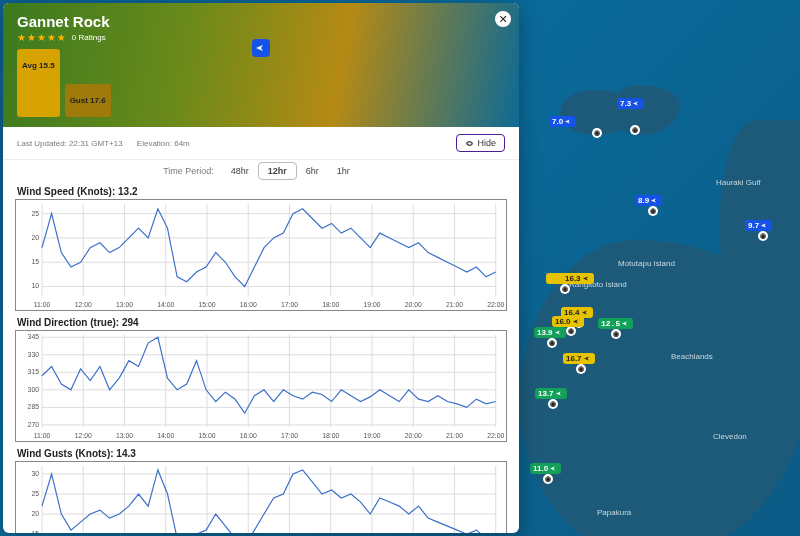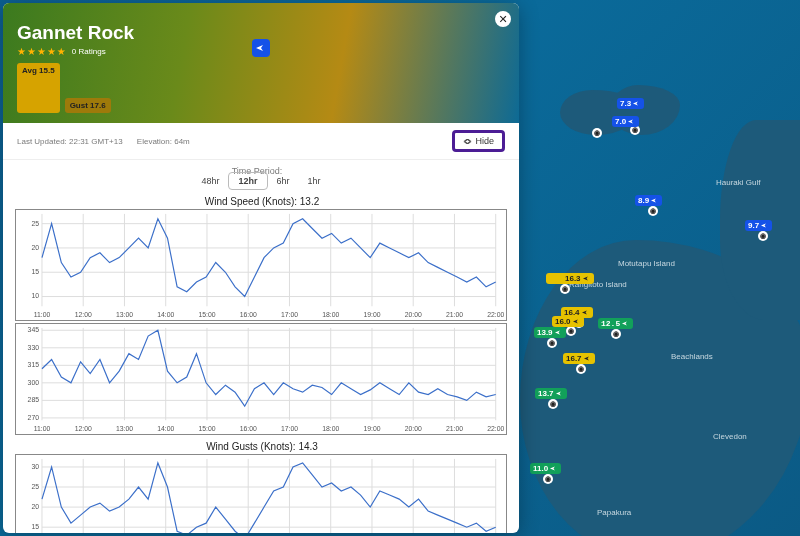--- a/index.html
+++ b/index.html
@@ -13,41 +13,41 @@
   .mk-blue   { background: #1552e8; }
   .mk-yellow { background: #e6c200; color: #222; }
   .mk-green  { background: #12a05a; }
   .station-dot { position: absolute; width: 10px; height: 10px; border-radius: 50%; background: #fff; display: flex; align-items: center; justify-content: center; font-size: 7px; font-weight: 700; color: #222; }
   .map-label { position: absolute; color: #c7d8e0; font-size: 8px; }
 
   
   .panel { position: absolute; left: 3px; top: 3px; width: 516px; height: 530px; background: #fff; border-radius: 6px; overflow: hidden; box-shadow: 0 4px 20px rgba(0,0,0,.3); display: flex; flex-direction: column; }
   .hdr { position: relative; padding: 10px 14px 10px 14px; background: linear-gradient(100deg, #3b7a1f 0%, #6a8a1a 35%, #b58a14 65%, #0d6a95 100%); color: #fff; }
   .hdr-close { position: absolute; right: 8px; top: 8px; width: 16px; height: 16px; border-radius: 50%; background: #fff; color: #222; display: flex; align-items: center; justify-content: center; font-size: 11px; cursor: pointer; }
-  .hdr h1 { font-size: 19px; font-weight: 600; margin-top: 9px; }
+  .hdr h1 { font-size: 15px; font-weight: 600; }
   .hdr-rate { font-size: 8px; margin-top: 2px; display: flex; align-items: center; gap: 5px; }
   .stars { color: #ffb300; letter-spacing: 1px; font-size: 10px; }
   .badges { margin-top: 6px; display: flex; gap: 5px; }
-  .badge { font-size: 8px; padding: 3px 5px; border-radius: 3px; font-weight: 600; }
+  .badge { font-size: 8px; padding: 12px 5px; border-radius: 3px; font-weight: 600; }
   .badge.avg  { background: #d6a300; color: #222; }
   .badge.gust { background: #9e7a0a; color: #222; margin-top: 35px; }
   .hdr-dir { position: absolute; left: 50%; top: 36px; transform: translateX(-50%); width: 18px; height: 18px; border-radius: 4px; background: #1552e8; display: flex; align-items: center; justify-content: center; }
   .hdr-dir svg { width: 10px; height: 10px; fill: #fff; }
 
   .meta { display: flex; align-items: center; padding: 7px 14px; font-size: 8px; color: #7a7a7a; border-bottom: 1px solid #eee; }
-  .meta .hide-btn { margin-left: auto; border: 3px solid #4c1d95; border-radius: 4px; padding: 3px 8px; font-size: 9px; cursor: pointer; display: flex; align-items: center; gap: 3px; color: #333; background: #fff; }
-
-  .period { display: flex; align-items: center; justify-content: center; gap: 0; font-size: 9px; padding: 6px 0 4px 0; flex-direction: column; }
+  .meta .hide-btn { margin-left: auto; border: 1px solid #4c1d95; border-radius: 4px; padding: 3px 8px; font-size: 9px; cursor: pointer; display: flex; align-items: center; gap: 3px; color: #333; background: #fff; }
+
+  .period { display: flex; align-items: center; justify-content: center; gap: 0; font-size: 9px; padding: 6px 0 4px 0; }
   .period-lab { color: #7a7a7a; margin-right: 8px; }
   .period a { padding: 3px 9px; cursor: pointer; color: #444; }
   .period a.active { border: 1px solid #bbb; border-radius: 4px; font-weight: 600; }
 
   .charts { flex: 1; overflow: hidden; padding: 0 12px 8px 12px; }
   .chart-blk { margin-top: 2px; }
-  .chart-title { font-size: 10px; font-weight: 400; padding: 4px 0 2px 2px; color: #222; text-align: center; }
+  .chart-title { font-size: 10px; font-weight: 700; padding: 4px 0 2px 2px; color: #222; }
   .chart-box { position: relative; height: 112px; border: 1px solid #888; background: #fff; }
   .chart-box:last-child { height: 112px; }
   svg.plot { width: 100%; height: 100%; display: block; }
   .grid line { stroke: #dcdcdc; stroke-width: 1; }
   .axis-txt { font-size: 7px; fill: #555; }
   .series { fill: none; stroke: #3b6fc9; stroke-width: 1.2; }
 </style>
 </head>
 <body>
 
@@ -72,21 +72,21 @@
       <div class="station-dot" style="left: 560px; top: 284px;">◉</div>
       <div class="station-dot" style="left: 574px; top: 318px;">◉</div>
       <div class="station-dot" style="left: 566px; top: 326px;">◉</div>
       <div class="station-dot" style="left: 547px; top: 338px;">◉</div>
       <div class="station-dot" style="left: 611px; top: 329px;">◉</div>
       <div class="station-dot" style="left: 576px; top: 364px;">◉</div>
       <div class="station-dot" style="left: 548px; top: 399px;">◉</div>
       <div class="station-dot" style="left: 543px; top: 474px;">◉</div>
     </div>
   <div id="map-markers">
-      <div class="marker mk-blue" style="left: 612px; top: 116px;">
+      <div class="marker mk-blue" style="left: 549px; top: 116px;">
         <span>7.0</span>
         <svg viewBox="0 0 10 10">
           <path d="M0 5 L7 2 L5 5 L7 8 Z" fill="currentColor"></path>
         </svg>
       </div>
       <div class="marker mk-blue" style="left: 617px; top: 98px;">
         <span>7.3</span>
         <svg viewBox="0 0 10 10">
           <path d="M0 5 L7 2 L5 5 L7 8 Z" fill="currentColor"></path>
         </svg>
@@ -236,20 +236,23 @@
               <line x1="442" x2="442" y1="4" y2="98"></line>
               <text class="axis-txt" x="442" y="109" text-anchor="middle">21:00</text>
               <line x1="484" x2="484" y1="4" y2="98"></line>
               <text class="axis-txt" x="484" y="109" text-anchor="middle">22:00</text>
             </g>
             <path class="series" d="M22.0 48.5 L31.8 13.9 L41.7 53.5 L51.5 68.3 L61.3 63.4 L71.1 48.5 L81.0 43.6 L90.8 53.5 L100.6 48.5 L110.5 38.6 L120.3 28.7 L130.1 38.6 L140.0 8.9 L149.8 28.7 L159.6 78.2 L169.4 83.2 L179.3 73.3 L189.1 68.3 L198.9 53.5 L208.8 63.4 L218.6 78.2 L228.4 88.1 L238.3 68.3 L248.1 48.5 L257.9 38.6 L267.7 33.7 L277.6 13.9 L287.4 8.9 L297.2 18.8 L307.1 28.7 L316.9 23.8 L326.7 33.7 L336.6 28.7 L346.4 38.6 L356.2 48.5 L366.0 33.7 L375.9 38.6 L385.7 43.6 L395.5 48.5 L405.4 43.6 L415.2 53.5 L425.0 58.4 L434.9 63.4 L444.7 68.3 L454.5 73.3 L464.3 68.3 L474.2 78.2 L484.0 73.3 "></path>
           </svg>
         </div>
     </div>
     <div class="chart-blk">
+      <div class="chart-title">
+        <span>Wind Direction (true): </span><span>294</span>
+      </div>
       <div class="chart-box">
           <svg class="plot" id="c1" viewBox="0 0 490 112">
             <g class="grid">
               <line x1="22" x2="484" y1="95.62025316455696" y2="95.62025316455696"></line>
               <text class="axis-txt" x="19" y="97.62025316455696" text-anchor="end">270</text>
               <line x1="22" x2="484" y1="77.77215189873418" y2="77.77215189873418"></line>
               <text class="axis-txt" x="19" y="79.77215189873418" text-anchor="end">285</text>
               <line x1="22" x2="484" y1="59.924050632911396" y2="59.924050632911396"></line>
               <text class="axis-txt" x="19" y="61.924050632911396" text-anchor="end">300</text>
               <line x1="22" x2="484" y1="42.07594936708861" y2="42.07594936708861"></line>

